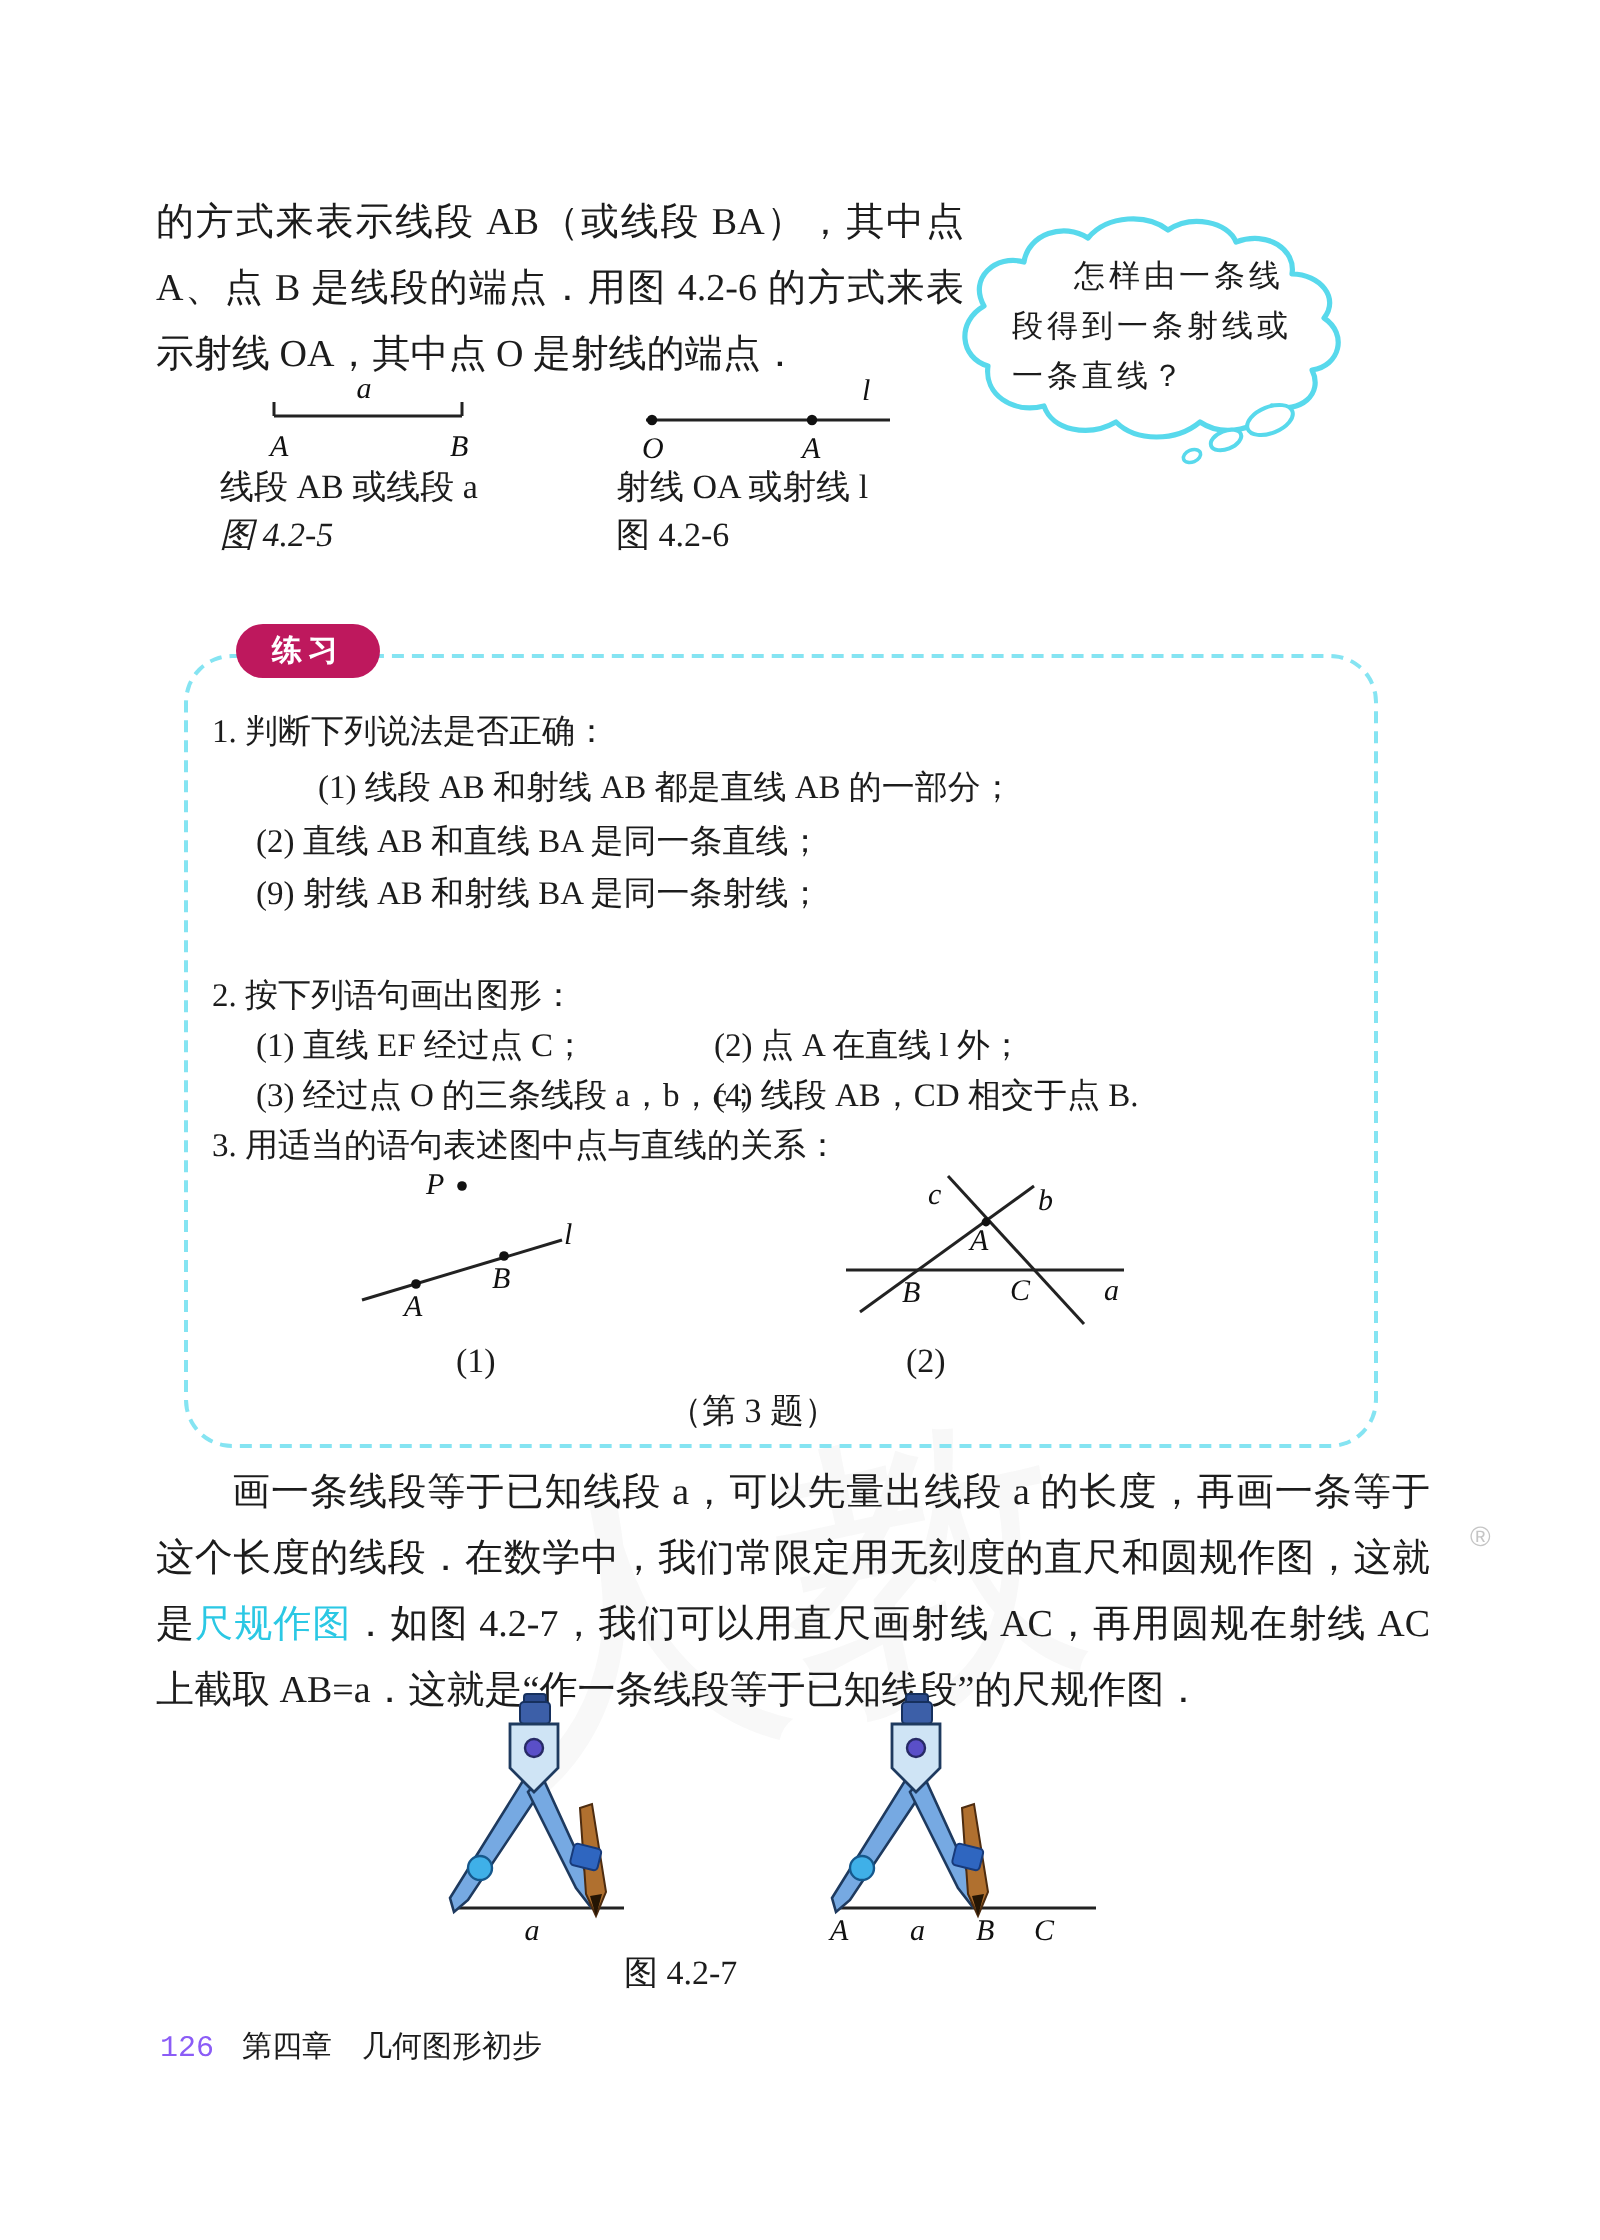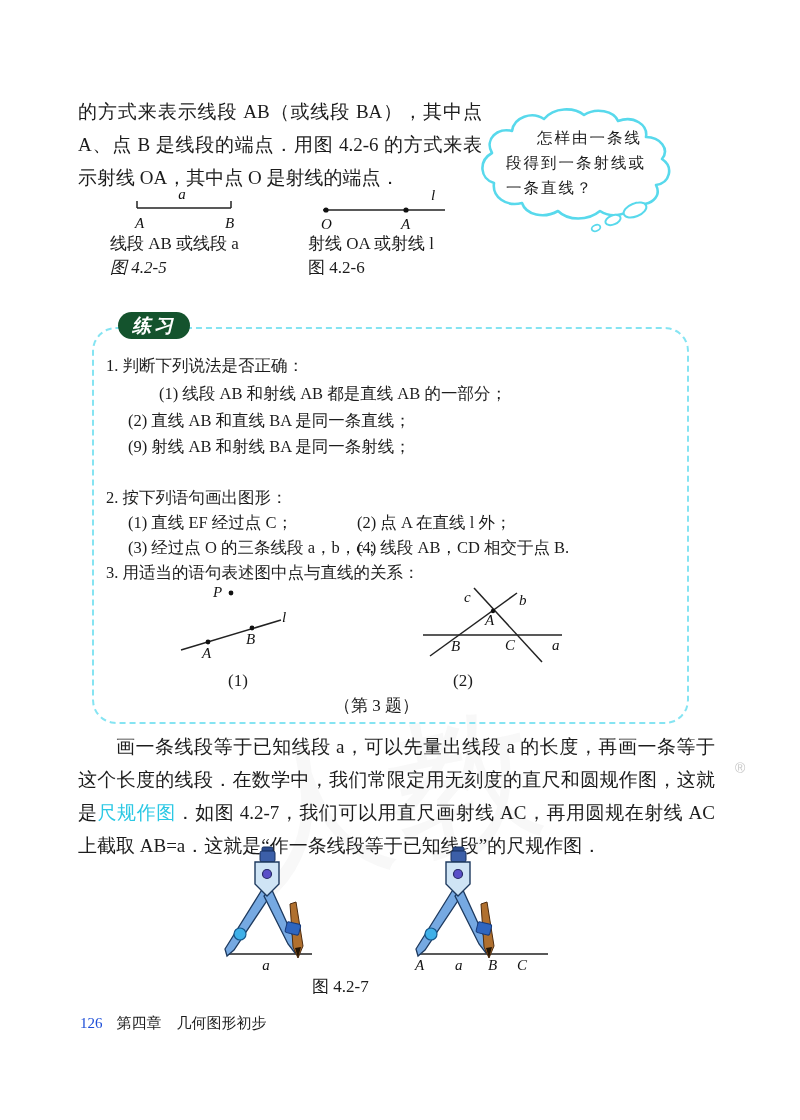--- a/index.html
+++ b/index.html
@@ -4,31 +4,31 @@
 <style>
   html,body{margin:0;padding:0;background:#ffffff;}
   .page{position:relative;width:800px;height:1120px;background:#fff;overflow:hidden;
         font-family:"Liberation Serif","DejaVu Serif",serif;color:#1c1c1c;}
   .abs{position:absolute;}
   .para{font-size:19px;line-height:33px;text-align:justify;}
   .indent{text-indent:2em;}
   .pitem{font-size:16.5px;white-space:nowrap;}
   .cap{font-size:17px;text-align:left;white-space:nowrap;}
   .hl{color:#2bc8e4;}
-  .badge{display:flex;align-items:center;justify-content:center;background:#14532d;color:#fff;
+  .badge{display:flex;align-items:center;justify-content:center;background:#be185d;color:#fff;
          border-radius:14px;font-family:"Liberation Sans","DejaVu Sans",sans-serif;
-         font-weight:bold;font-size:19px;letter-spacing:3px;font-style:italic;}
+         font-weight:bold;font-size:15px;letter-spacing:3px;}
   .pracbox{border:2px dashed #85e4f2;border-radius:24px;background:transparent;}
   .bubbletext{font-size:15.5px;letter-spacing:2px;white-space:nowrap;}
   svg text{font-family:"Liberation Serif","DejaVu Serif",serif;font-size:15px;font-style:italic;fill:#111;}
   .wm{font-size:150px;color:rgba(60,60,60,0.035);font-family:"Liberation Serif",serif;
       transform:rotate(-12deg);white-space:nowrap;pointer-events:none;}
   .regmark{font-size:14px;color:rgba(90,90,90,0.35);font-family:"Liberation Sans",sans-serif;}
   .footer{font-size:15px;}
-  .footer .num{font-family:Liberation Serif, serif;color:#1d4ed8;}
+  .footer .num{font-family:Liberation Mono, monospace;color:#8b5cf6;}
 </style>
 </head>
 <body>
 
 <div class="page">
 
   <div class="abs wm" style="left:240px;top:700px;">人教</div>
   <div class="abs regmark" style="left:735px;top:760px;">®</div>
 
   <div class="abs para" style="left:78px;top:95px;width:404px;">的方式来表示线段 AB（或线段 BA），其中点 A、点 B 是线段的端点．用图 4.2-6 的方式来表示射线 OA，其中点 O 是射线的端点．</div>

